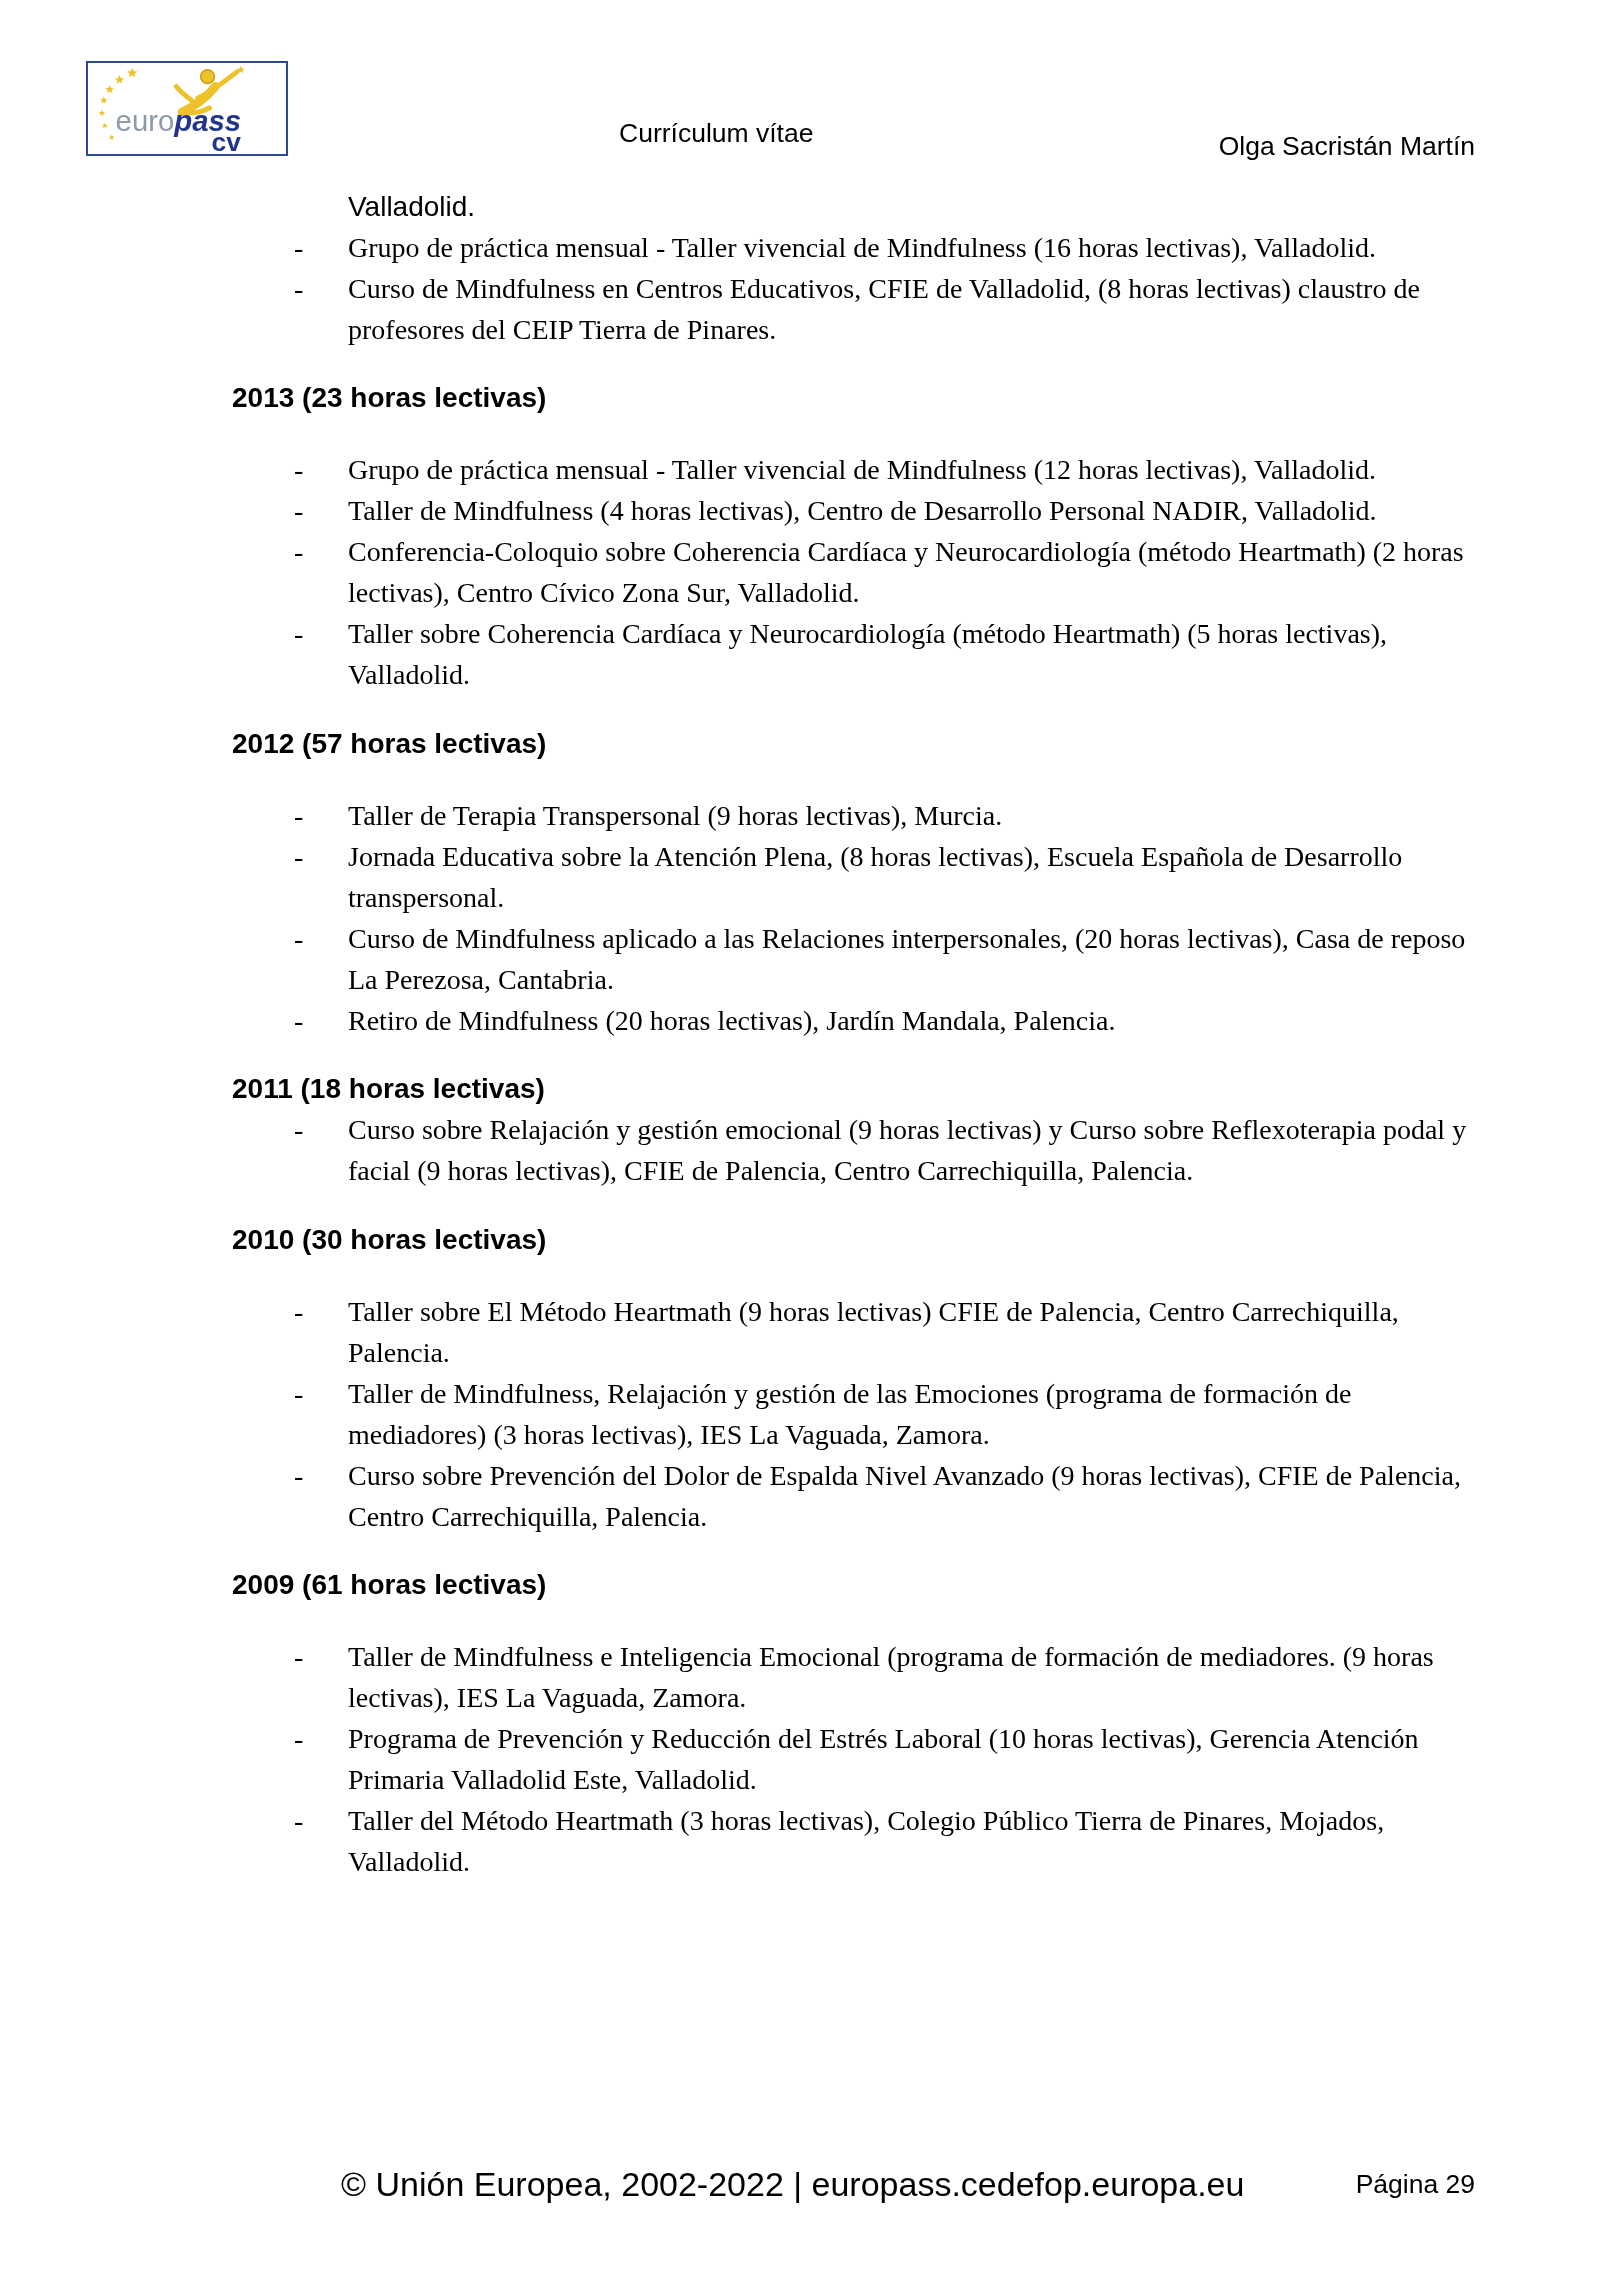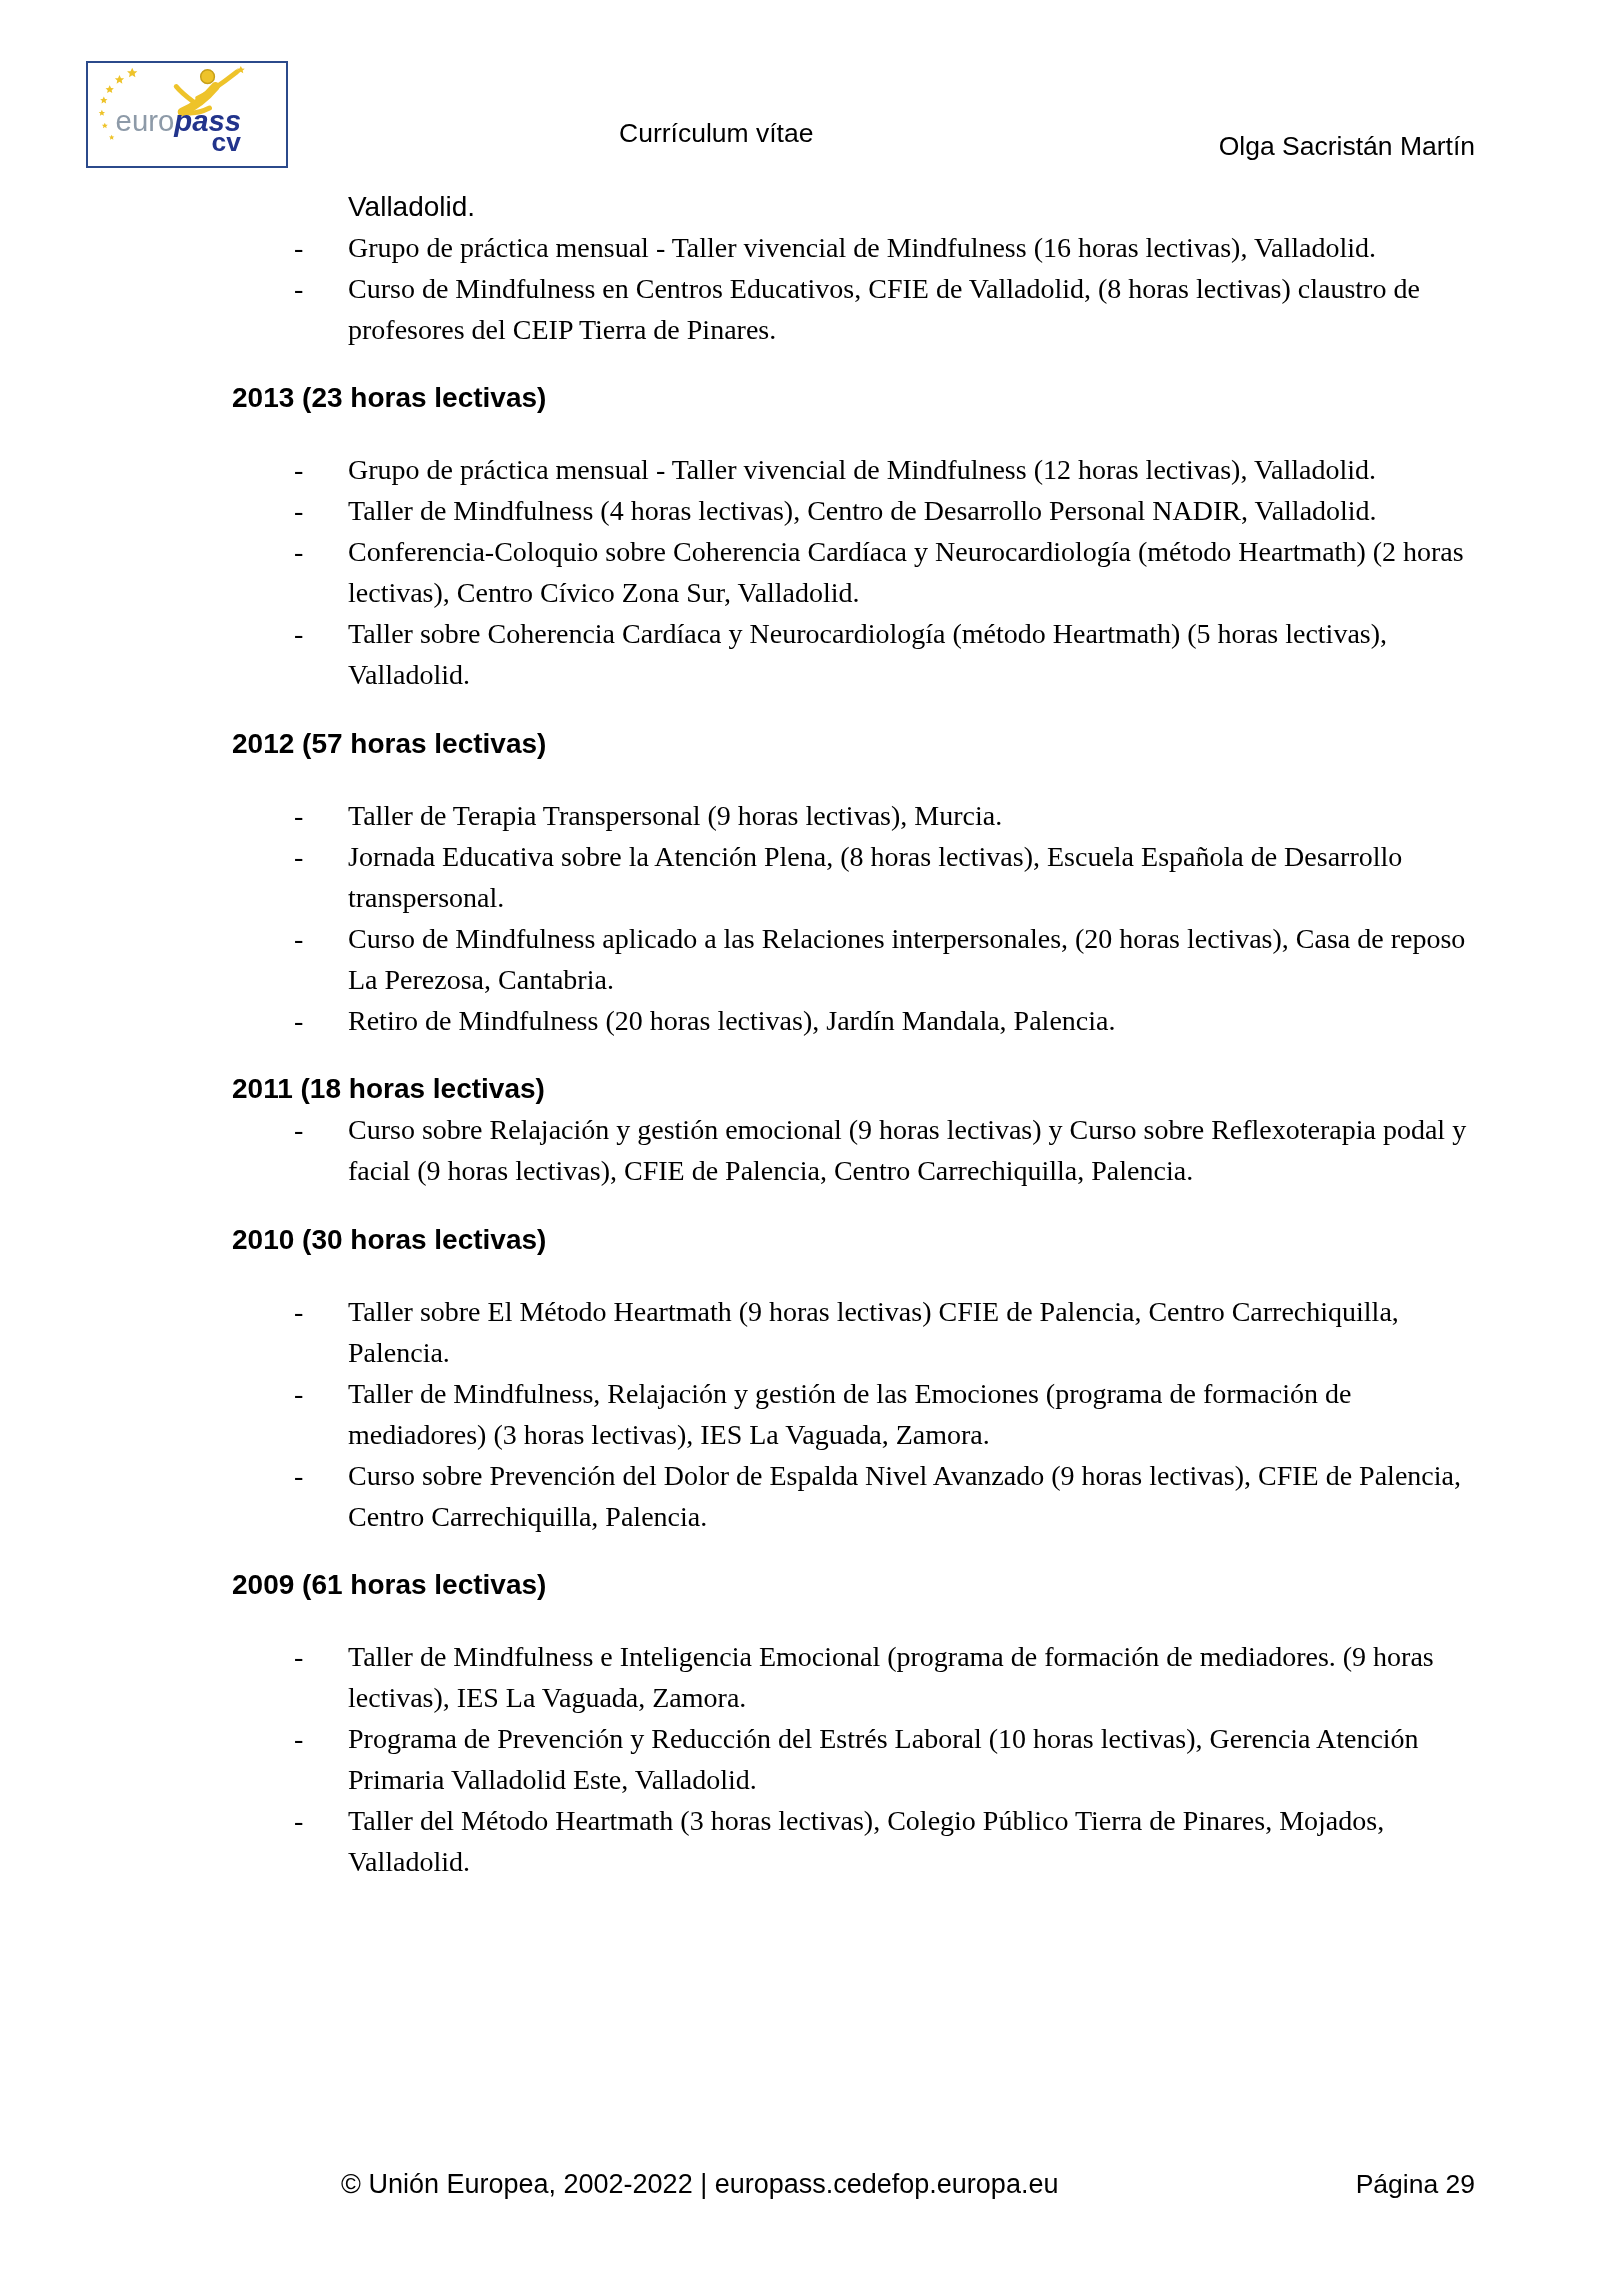--- a/index.html
+++ b/index.html
@@ -7,21 +7,21 @@
     position:relative;
     width:1622px; height:2282px;
     background:#ffffff;
     font-family:"Liberation Sans", sans-serif;
     color:#000000;
     overflow:hidden;
   }
   
   .logo-box {
     position:absolute; left:86px; top:61px;
-    width:202px; height:107px;
+    width:202px; height:95px;
     border:2px solid #2b4a8b;
     background:#ffffff;
     box-sizing:border-box;
   }
   
   .hdr-title {
     position:absolute; left:619px; top:118px;
     font-size:26.5px; line-height:31px; color:#000;
   }
   .hdr-name {
@@ -40,21 +40,21 @@
   .item .dash { position:absolute; left:62px; top:0; }
   .item .dash::before { content:"-"; }
   .year {
     font-size:28px; font-weight:bold; line-height:41px;
     margin:27.4px 0 31px 0;
   }
   .year.tight { margin-bottom:0; }
   
   .footer-left {
     position:absolute; left:341px; top:2168px;
-    font-size:27px; line-height:33px; color:#000;
+    font-size:34px; line-height:33px; color:#000;
   }
   .footer-right {
     position:absolute; right:147px; top:2168px;
     font-size:26.5px; line-height:33px; color:#000;
   }
 </style>
 </head>
 <body>
 
 <div class="page">

